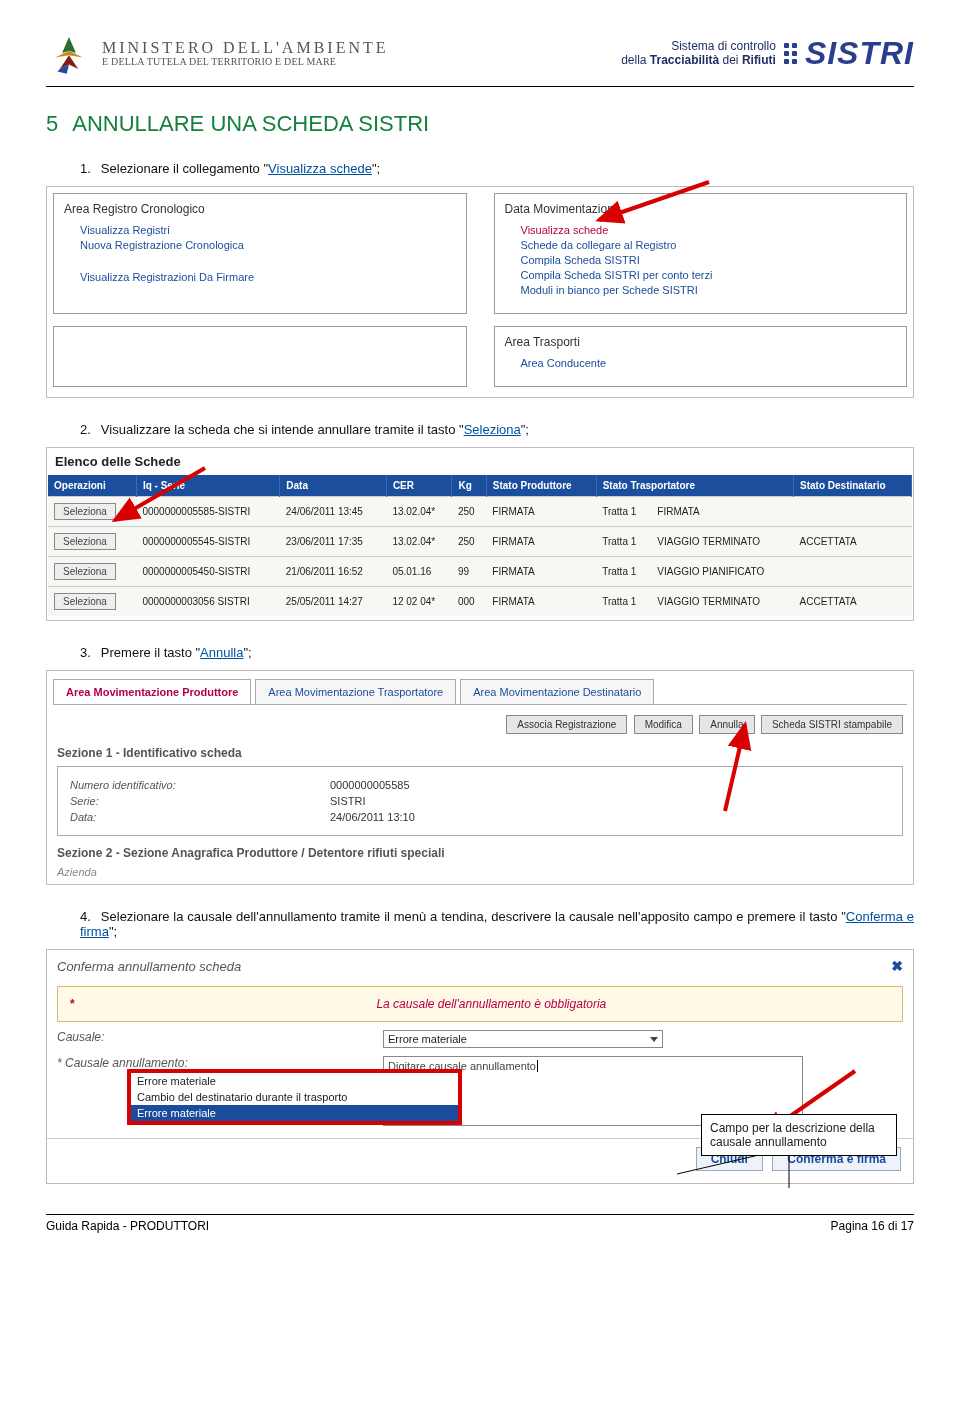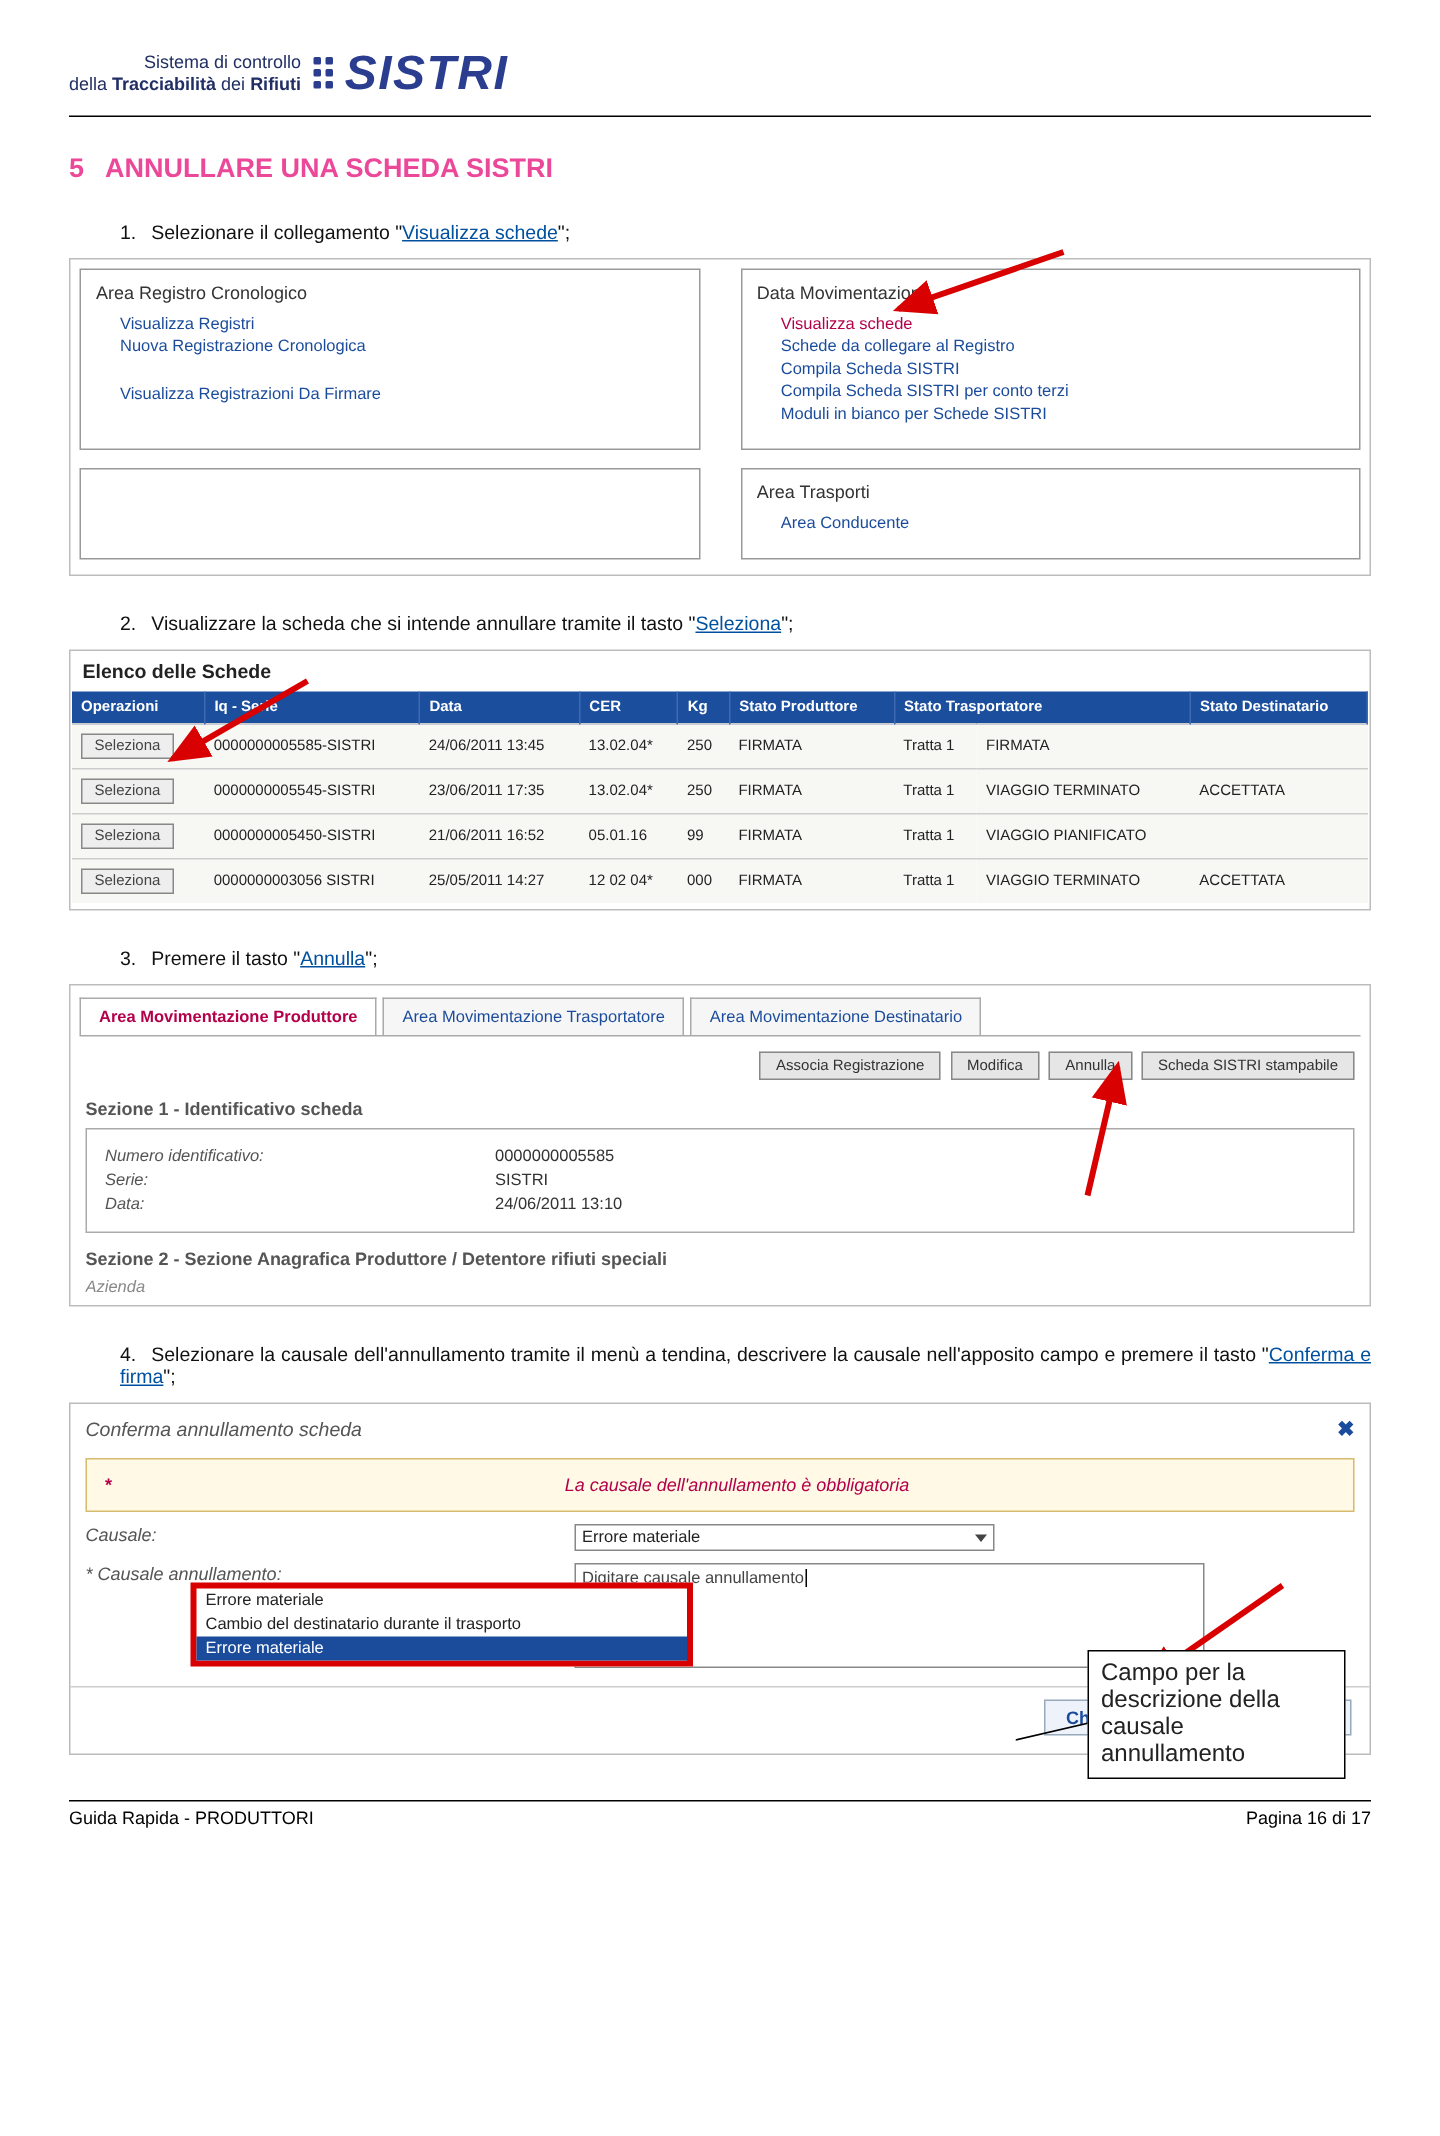--- a/index.html
+++ b/index.html
@@ -13,21 +13,21 @@
   .ministry-sub { font-size: 10px; color: #555; letter-spacing: 0.2px; }
   .sistri-block { display: flex; align-items: center; gap: 8px; }
   .sistri-desc { text-align: right; color: #222f65; font-size: 12px; line-height: 1.2; }
   .sistri-desc .row2 b { font-weight: bold; }
   .dots-col { display:flex; flex-direction: column; gap:3px; align-items: center; }
   .dot-row { display:flex; gap:3px; }
   .dot { width:5px; height:5px; background:#2b3d8f; border-radius:1px; }
   .sistri-logo { font-family: Arial; font-weight: 900; letter-spacing: 1px; font-size: 32px; color: #2b3d8f; font-style: italic; }
   .hr { height:1px; background:#000; margin-top:4px; }
 
-  .sec-title { color:#ec4899; font-size:18px; font-weight:bold; margin-top:24px; }
+  .sec-title { color:#15803d; font-size:22px; font-weight:normal; margin-top:24px; }
   .sec-num { margin-right:14px; }
   .instr { font-size:13px; margin: 24px 0 10px 34px; color:#111; }
   .num { margin-right:10px; }
   .ulink { color:#0050a0; text-decoration: underline; }
 
   .scr { border:1px solid #bdbdbd; background:#fff; margin:6px 0 12px; position: relative; }
   .pane { border:1px solid #999; margin:6px; padding:8px 10px 14px; background:#fff; position: relative; }
   .pane-title { font-size:12px; color:#333; margin-bottom:8px; }
   .link-list a { display:block; color:#1b4c9c; font-size:11px; margin:3px 0 3px 16px; }
   .link-list a.hot { color:#b4004a; }
@@ -64,31 +64,43 @@
   .form-row { display:flex; align-items:flex-start; margin:8px 10px; font-style:italic; color:#555; font-size:12px;gap:36px; }
   .form-lab { width:290px; }
   .sel-box { border:1px solid #888; background:#fff; font-size:11px; padding:2px 4px; width:280px; display:flex; justify-content:space-between; align-items:center; font-style:normal; color:#222; }
   .caret { width:0; height:0; border-left:4px solid transparent; border-right:4px solid transparent; border-top:5px solid #444; }
   .ta { border:1px solid #888; background:#fff; width:420px; height:70px; font-size:11px; padding:3px 4px; color:#444; font-style:normal; position:relative; }
   .drop-open { position:absolute; left:80px; bottom:58px; width:335px; border:4px solid #d80000; background:#fff; font-size:11px; z-index:20; }
   .drop-open .opt { padding:2px 6px; }
   .drop-open .opt.sel { background:#1b4c9c; color:#fff; }
   .dlg-btns { text-align:right; padding:8px 12px 10px; border-top:1px solid #ccc; margin-top:12px; }
   .dlg-btn { border:1px solid #9ab; background:#eef3fb; color:#1b4c9c; font-weight:bold; padding:4px 14px; font-size:12px; margin-left:6px; display:inline-block; }
-  .callout { position:absolute; right:16px; top:164px; width:172px; background:#fff; border:1px solid #000; padding:6px 8px; font-size:16px; z-index:30; }
+  .callout { position:absolute; right:16px; top:164px; width:196px; background:#fff; border:1px solid #000; padding:6px 8px; font-size:12px; z-index:30; }
 
   .footer-hr { height:1px; background:#000; margin:30px 0 4px; }
   .footer { display:flex; justify-content:space-between; font-size:12px; color:#000; padding-bottom:20px; }
 </style>
 </head>
 <body>
 
 <div class="page">
 
   <div class="header-top">
+    <div class="ministry">
+      <svg class="ministry-logo" viewBox="0 0 100 100">
+        <path d="M50 15 L65 50 L50 45 L35 50 Z" fill="#2c6d2f"></path>
+        <path d="M50 45 L80 60 L50 55 L20 60 Z" fill="#c98c1c"></path>
+        <path d="M50 55 L70 85 L50 75 L30 85 Z" fill="#8a1a1a"></path>
+        <path d="M30 85 L50 75 L45 95 L25 90 Z" fill="#1e4c9c"></path>
+      </svg>
+      <div class="ministry-text">
+        <div class="ministry-title">MINISTERO DELL'AMBIENTE</div>
+        <div class="ministry-sub">E DELLA TUTELA DEL TERRITORIO E DEL MARE</div>
+      </div>
+    </div>
     <div class="sistri-block">
       <div class="sistri-desc">
         <div>Sistema di controllo</div>
         <div class="row2">
           <span>della </span><b>Tracciabilità</b><span> dei </span><b>Rifiuti</b>
         </div>
       </div>
       <div class="dots-col">
         <div class="dot-row">
             <div class="dot"></div>

